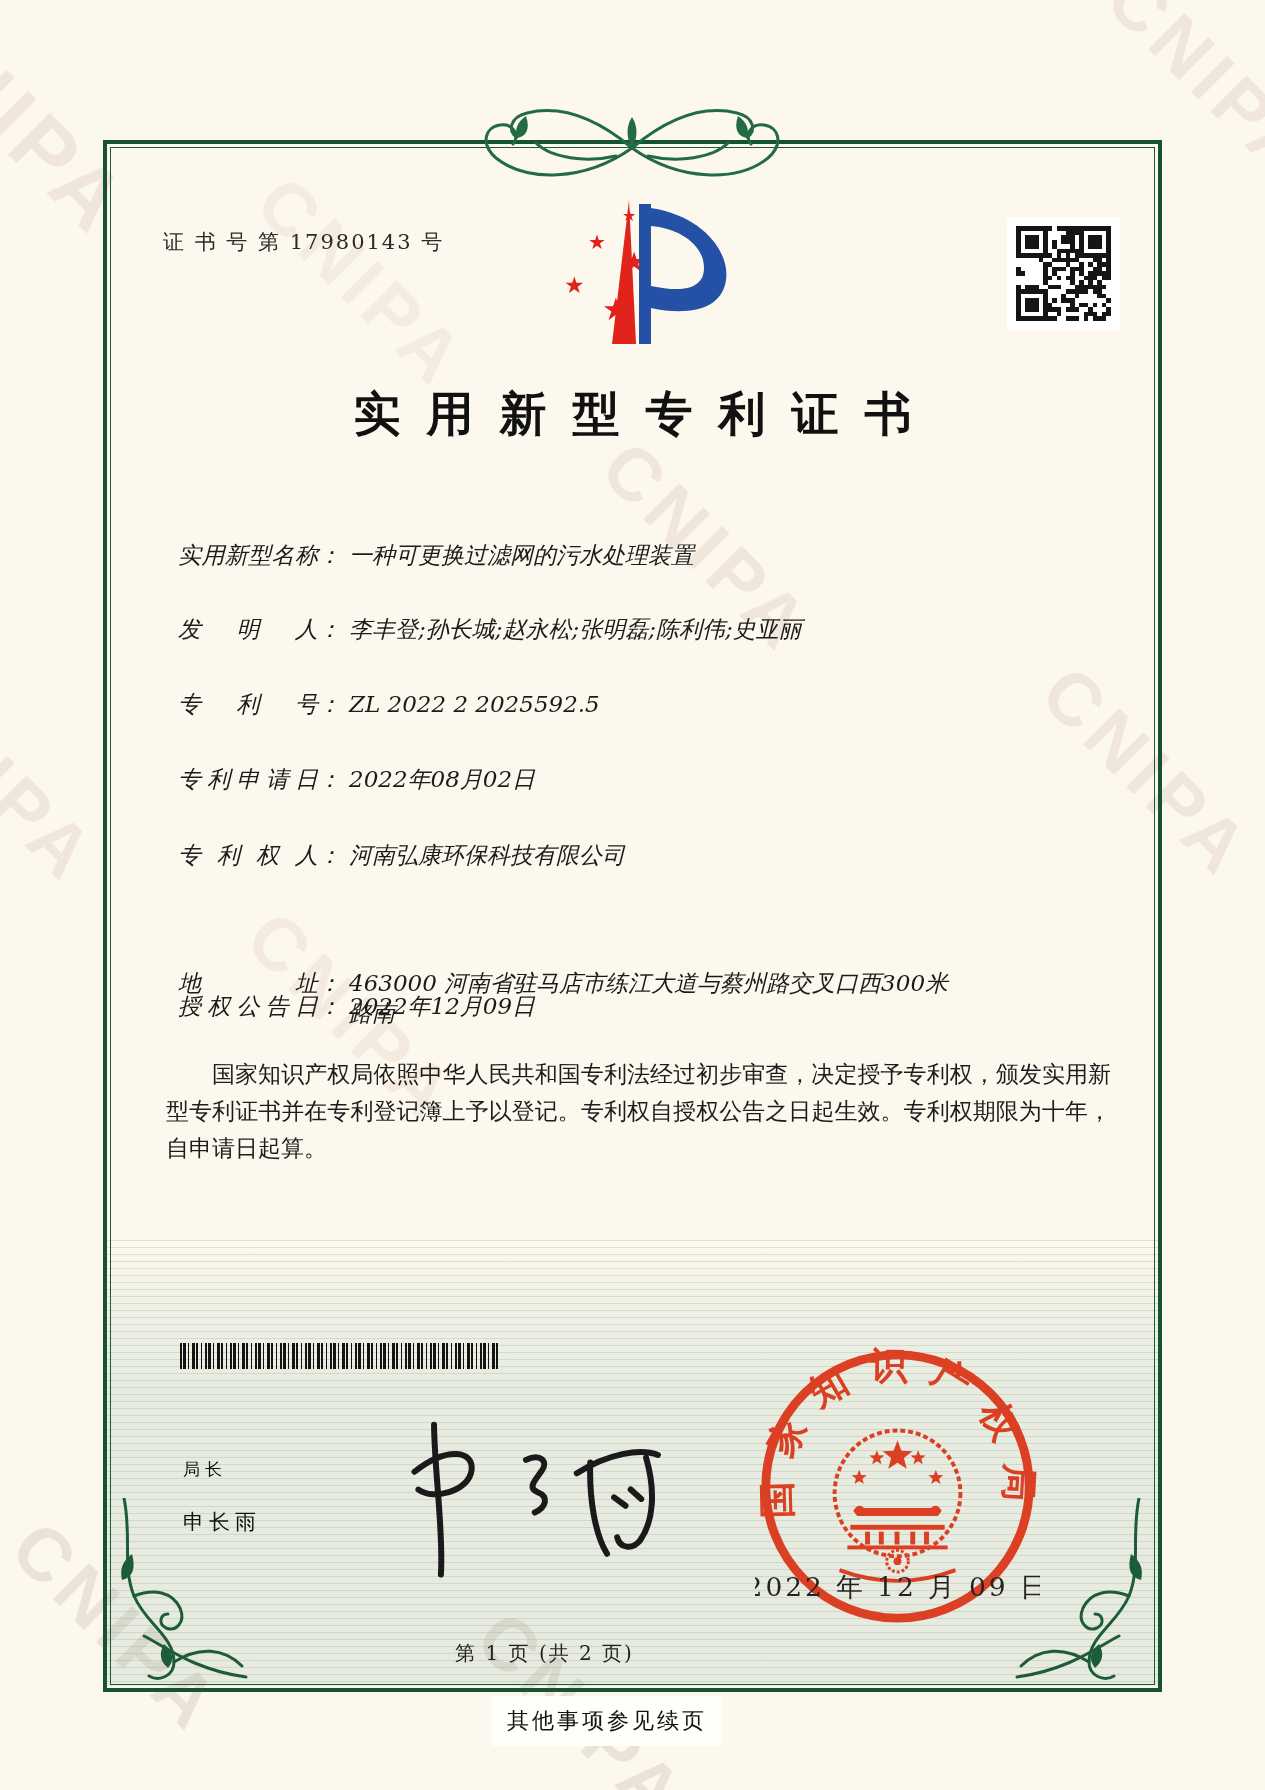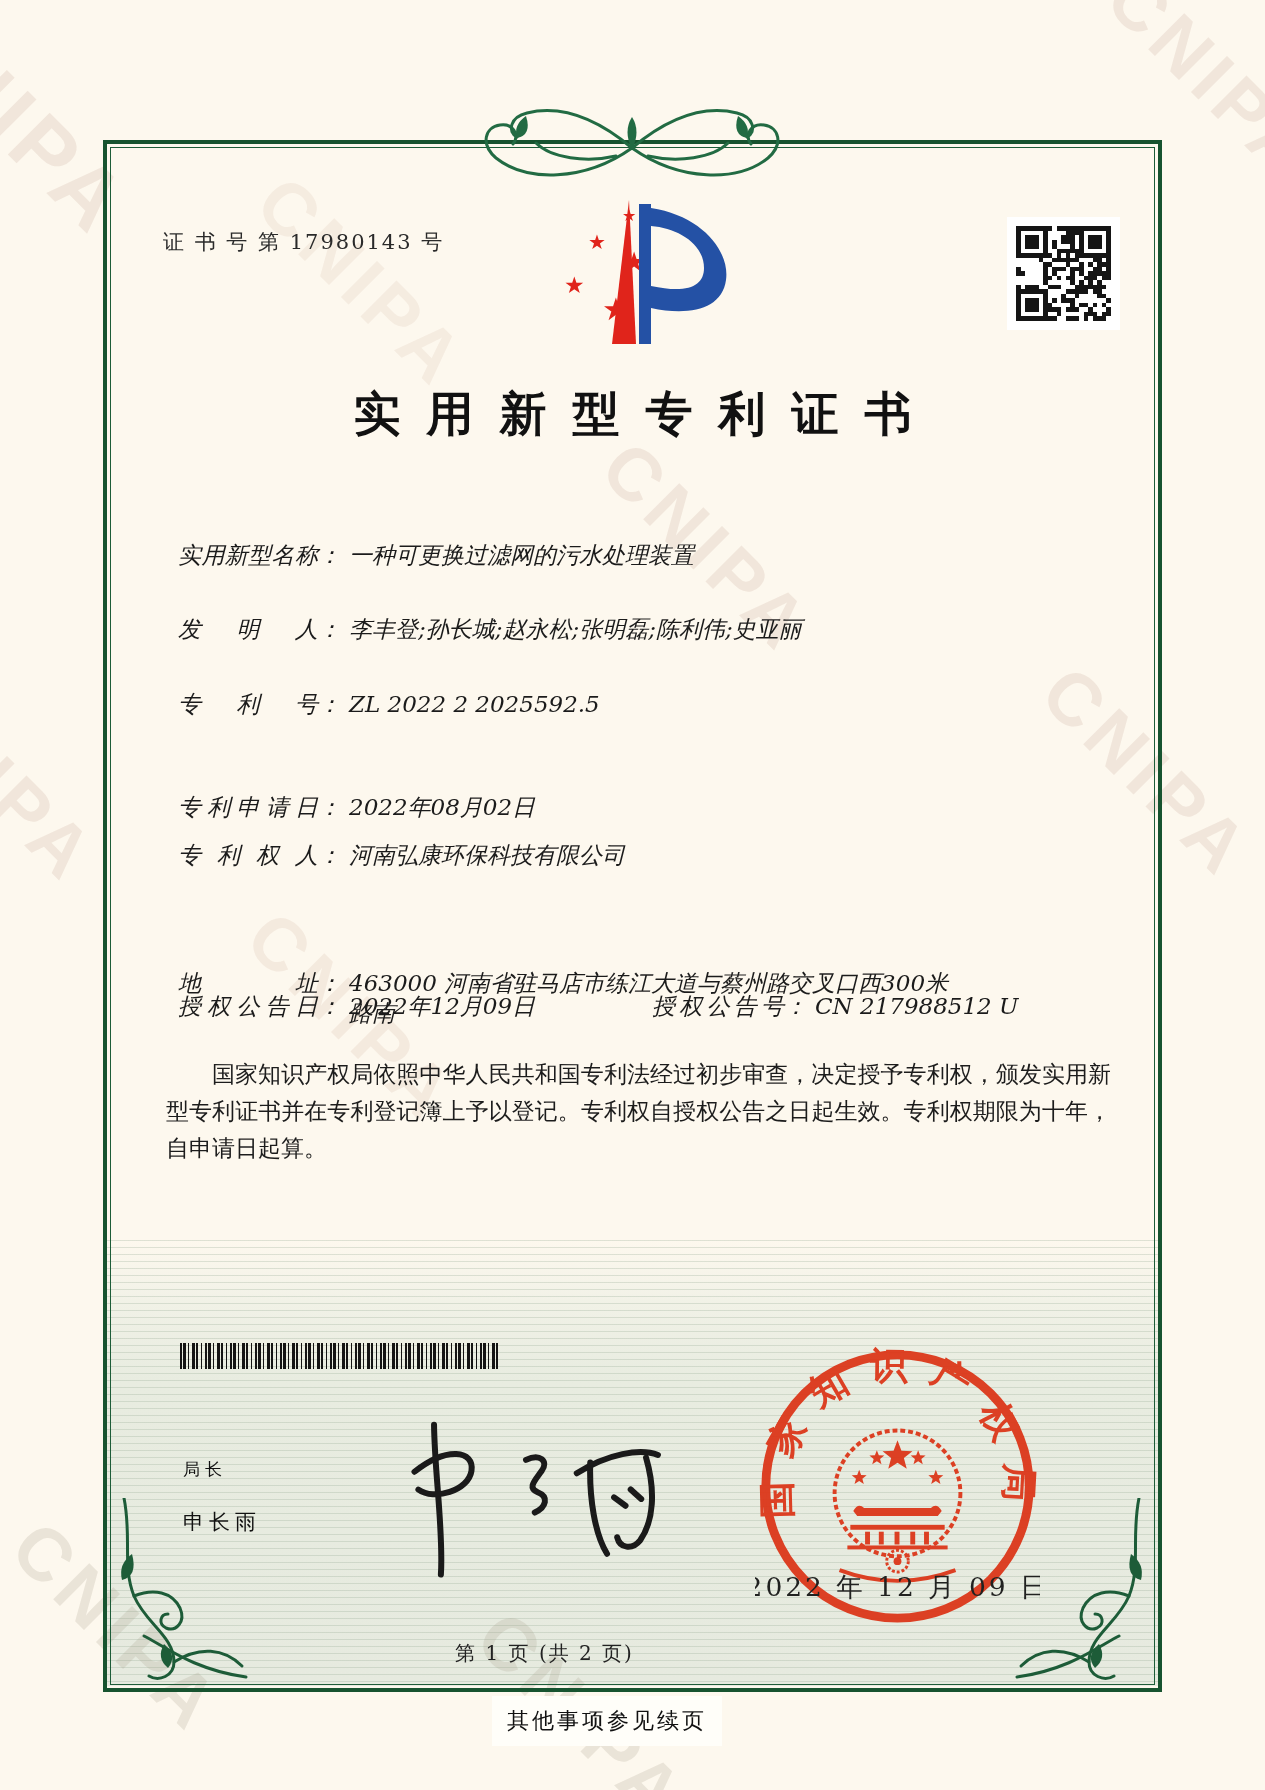--- a/index.html
+++ b/index.html
@@ -74,21 +74,21 @@
   .title{
     position:absolute;z-index:4;left:103px;width:1059px;top:383px;
     text-align:center;font-size:47px;font-weight:bold;
     letter-spacing:26px;text-indent:26px;color:#111;
   }
   
   .frow{position:absolute;z-index:4;left:178px;width:990px;font-size:23px;line-height:30px;white-space:nowrap;font-style:italic;}
   .flabel{display:inline-block;width:140px;text-align:justify;text-align-last:justify;vertical-align:top;}
   .fcolon{display:inline-block;vertical-align:top;}
   .fvalue{display:inline-block;margin-left:8px;vertical-align:top;white-space:normal;}
-  .r1{top:540px;} .r2{top:614px;} .r3{top:689px;} .r4{top:764px;margin-top:28px;} .r5{top:840px;}
+  .r1{top:540px;} .r2{top:614px;} .r3{top:689px;} .r4{top:764px;} .r5{top:840px;}
   .r6{top:940px;margin-top:28px;} .r7{top:991px;}
   .addr-val{width:780px;}
   .grant{position:absolute;left:474px;top:0;}
   .grant .flabel{width:132px;}
   
   .paras{
     position:absolute;z-index:4;left:150px;top:1040px;width:977px;
     font-size:23px;line-height:37px;color:#1c1c1c;text-align:justify;
   }
   .paras p{margin:16px;text-indent:2em;}
@@ -644,23 +644,20 @@
   <span class="flabel">专利申请日</span><span class="fcolon">：</span><span class="fvalue">2022年08月02日</span>
 </div>
 <div class="frow r5">
   <span class="flabel">专利权人</span><span class="fcolon">：</span><span class="fvalue">河南弘康环保科技有限公司</span>
 </div>
 <div class="frow r6">
   <span class="flabel">地址</span><span class="fcolon">：</span><span class="fvalue addr-val"><span>463000 河南省驻马店市练江大道与蔡州路交叉口西300米</span><br><span>路南</span></span>
 </div>
 <div class="frow r7">
   <span class="flabel">授权公告日</span><span class="fcolon">：</span><span class="fvalue">2022年12月09日</span>
-  <span class="grant">
-    <span class="flabel">授权公告号</span><span class="fcolon">：</span><span class="fvalue">CN 217988512 U</span>
-  </span>
 </div>
 
 <div class="paras">
   <p>国家知识产权局依照中华人民共和国专利法经过初步审查，决定授予专利权，颁发实用新型专利证书并在专利登记簿上予以登记。专利权自授权公告之日起生效。专利权期限为十年，自申请日起算。</p>
 </div>
 
 <div class="barcode"></div>
 
 <div class="dir-title">局长</div>
 <div class="dir-name">申长雨</div>

